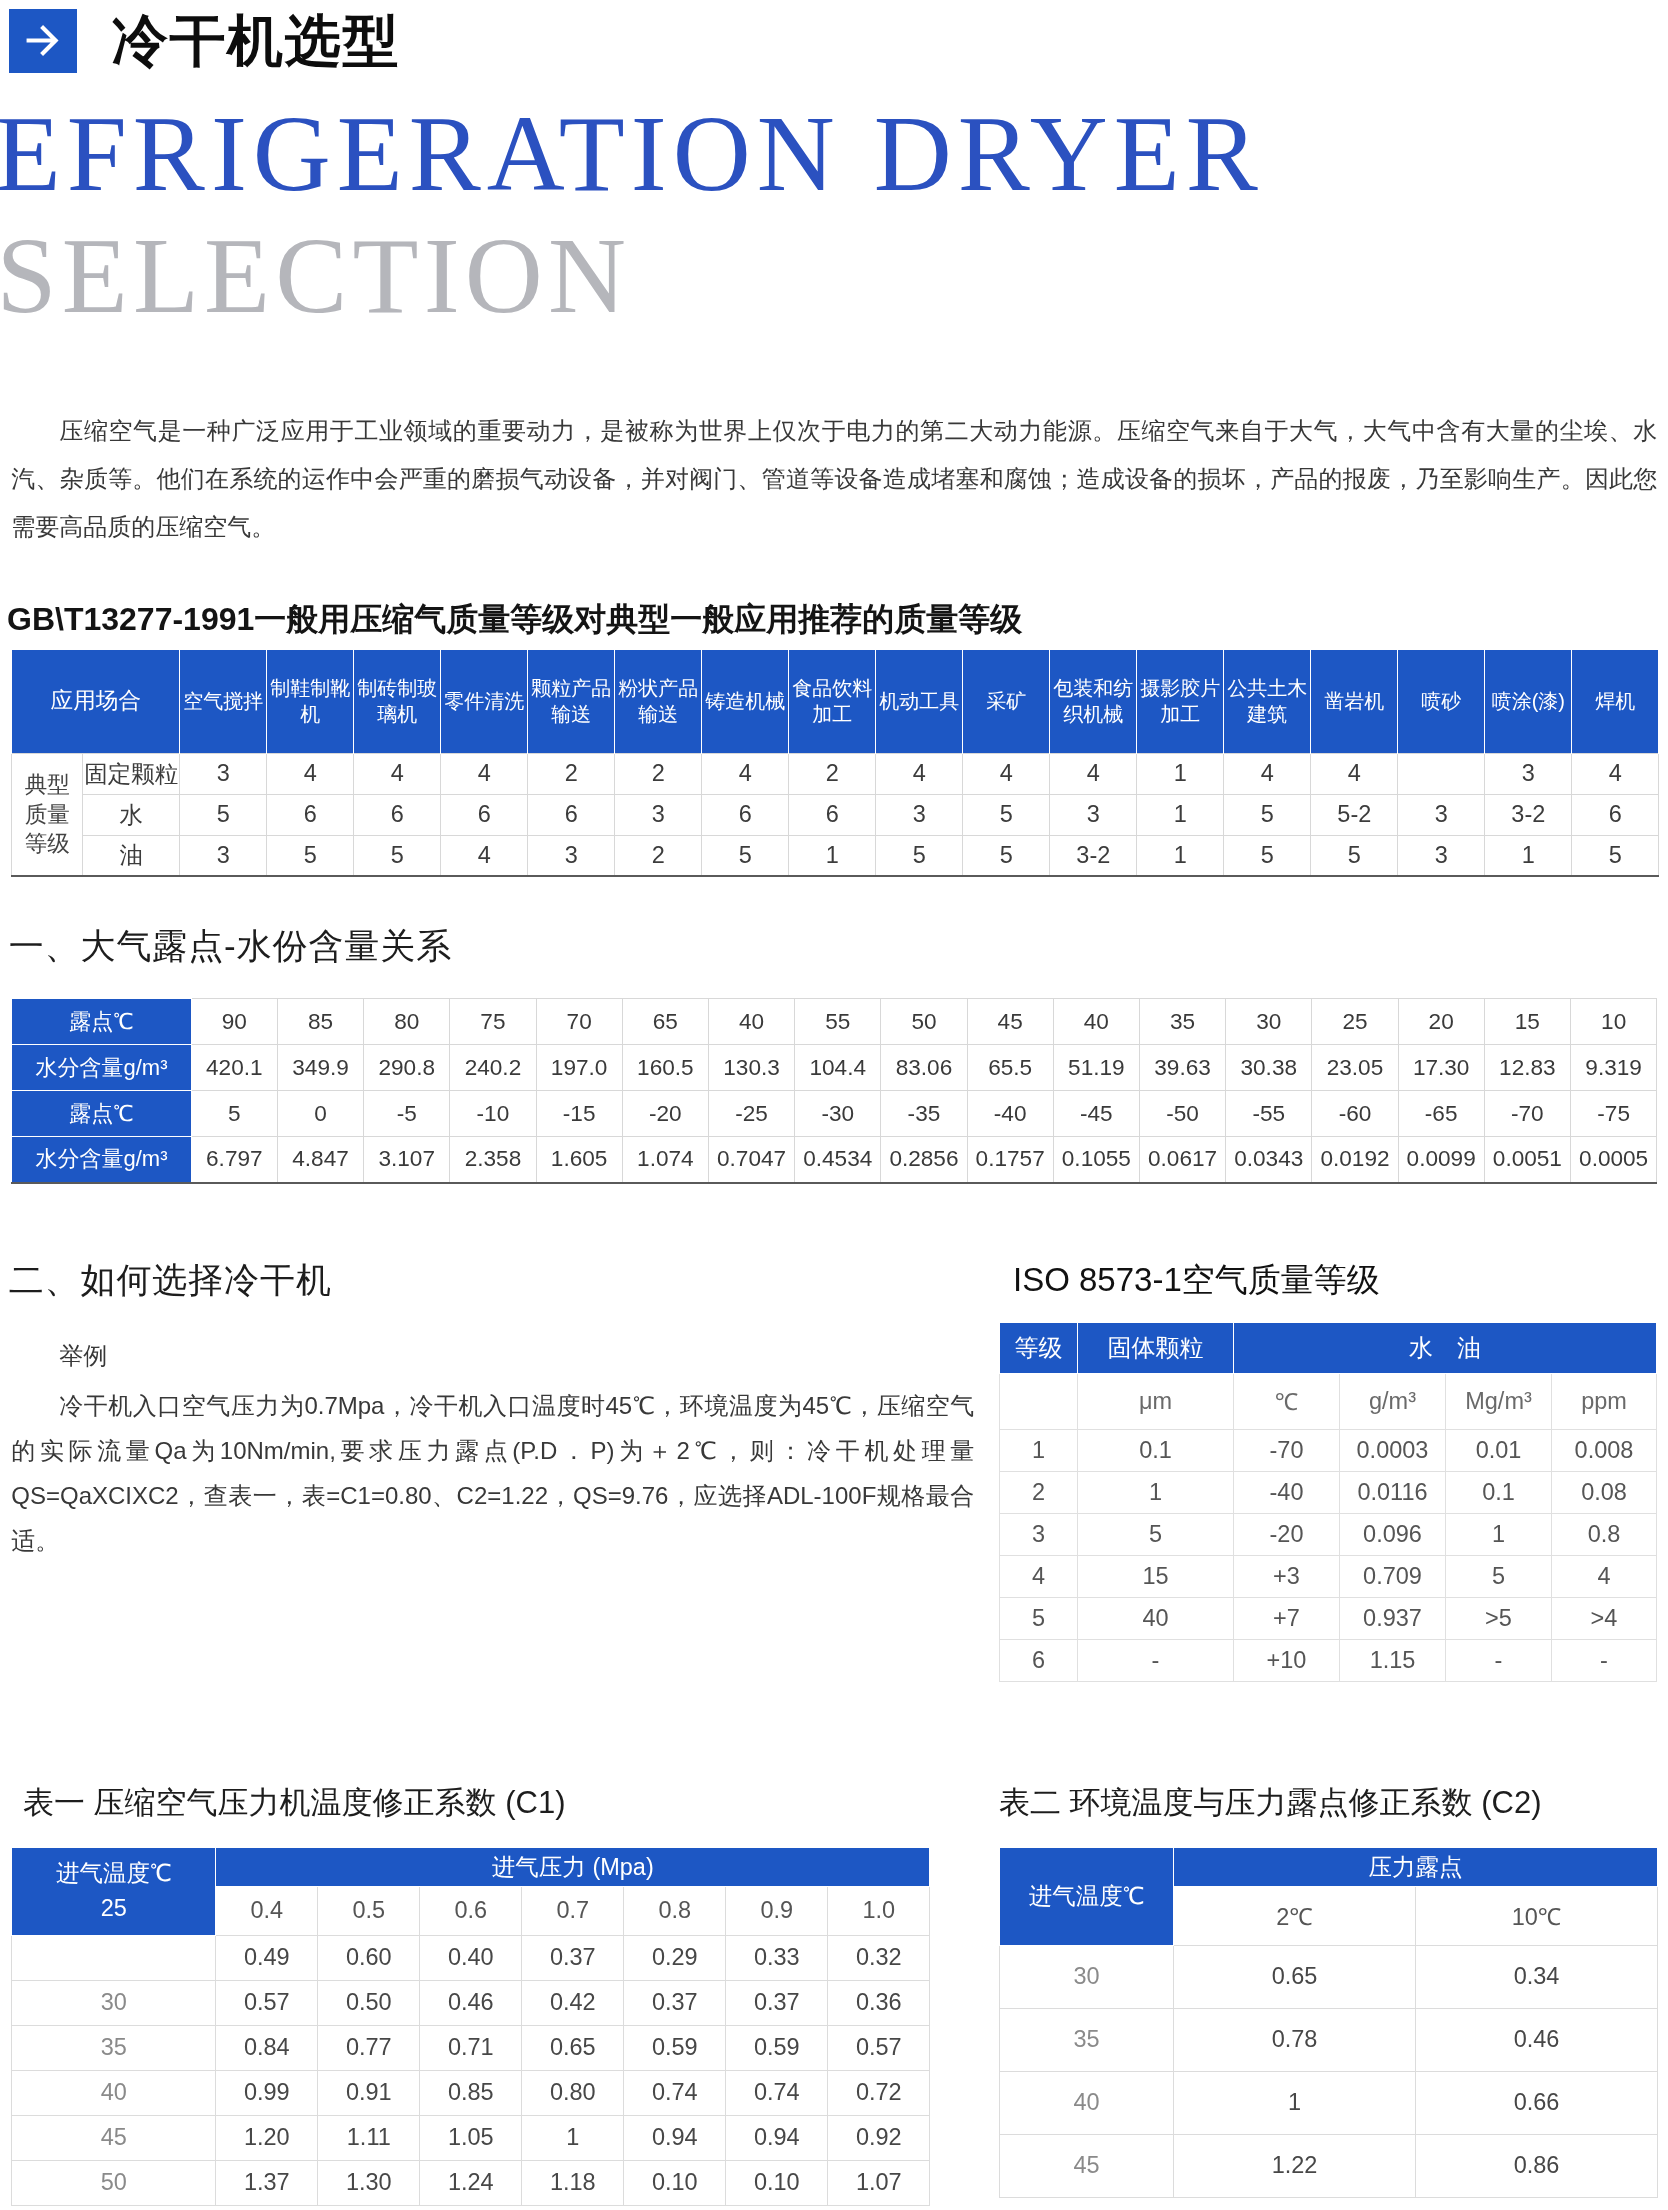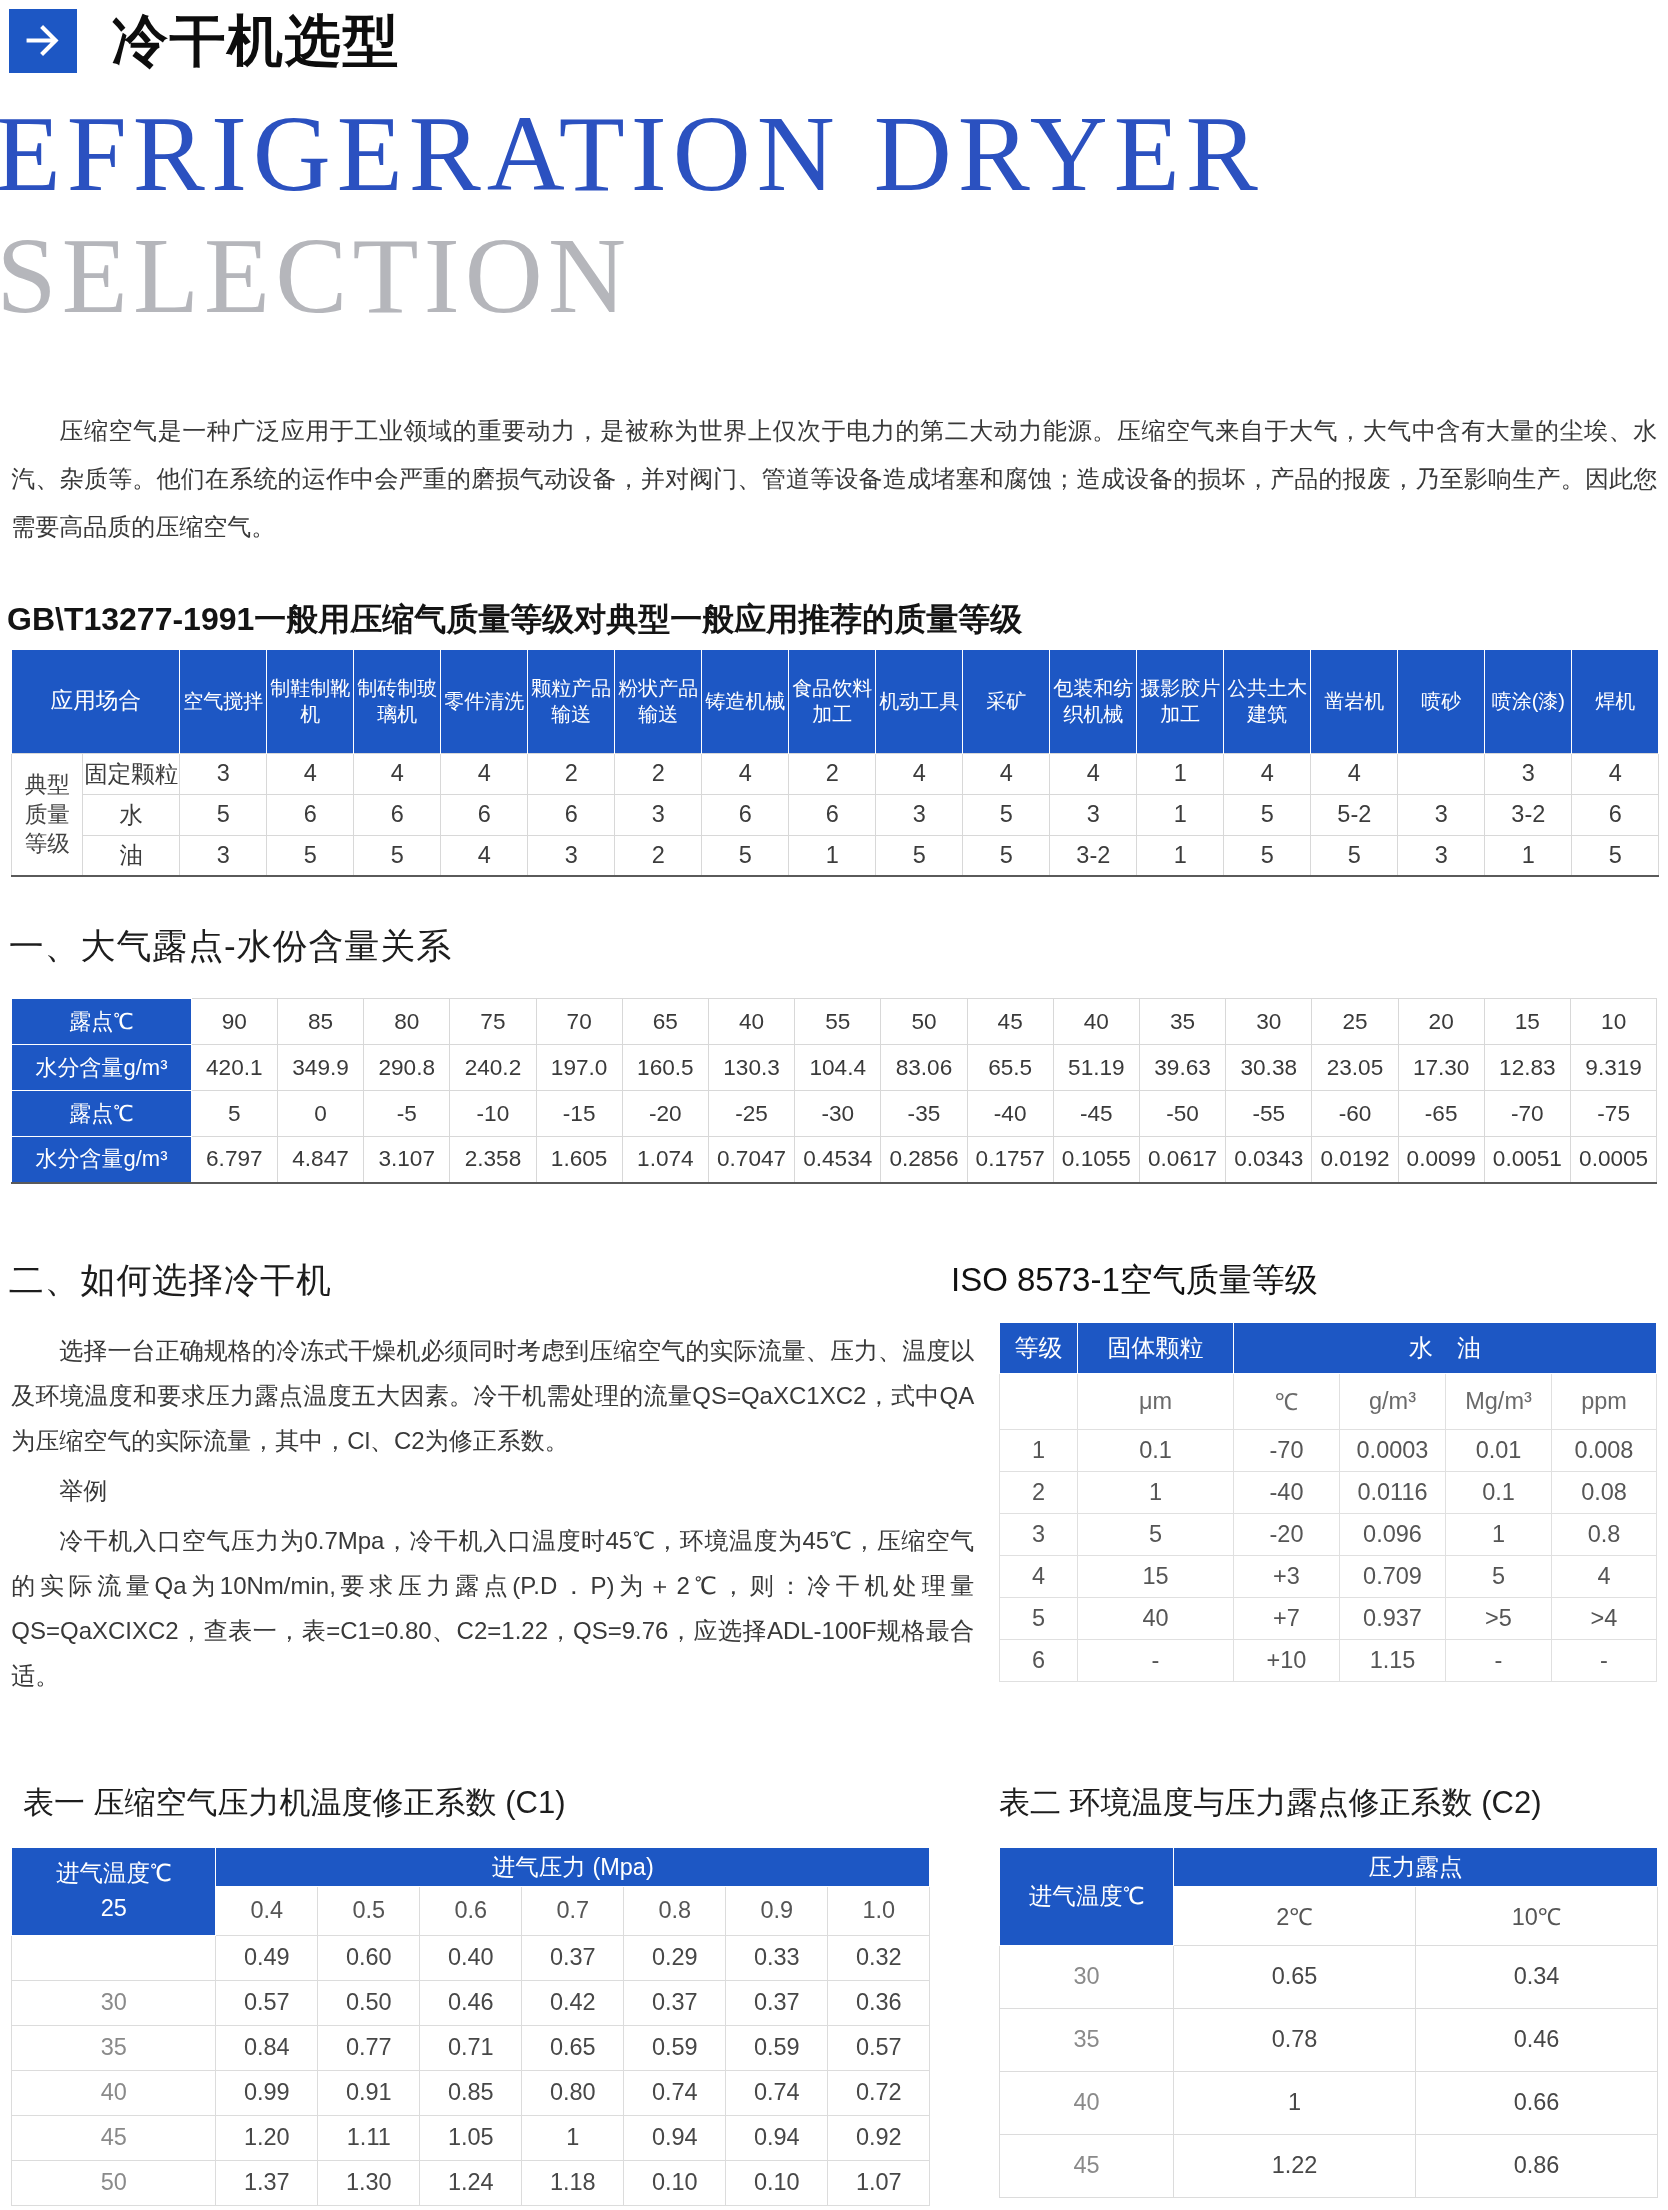--- a/index.html
+++ b/index.html
@@ -21,21 +21,21 @@
 
   
   .intro{top:407px; left:11.3px; width:1646px; font-size:24px; line-height:48px;
          color:#383838; text-indent:2em; text-align:justify;}
 
   
   .gbt{top:598px; left:7px; font-size:32px; font-weight:bold; color:#141414;}
   .sec-h{font-size:35px; color:#1d1d1d; font-weight:500; letter-spacing:0.9px;}
   .s1{top:923px; left:8.7px;}
   .s2{top:1257px; left:8.7px;}
-  .iso-t{top:1258px; left:951px; font-size:33px; color:#111; font-weight:500;}
+  .iso-t{top:1258px; left:1013px; font-size:33px; color:#111; font-weight:500;}
   .c1t{top:1782px; left:7px; font-size:31px; color:#1d1d1d; font-weight:500;margin-left:16px;}
   .c2t{top:1782px; left:999px; font-size:31px; color:#1d1d1d; font-weight:500;}
 
   
   table{border-collapse:collapse; table-layout:fixed;}
   th,td{border:0.9px solid #d8d8d8; text-align:center; vertical-align:middle;
         font-weight:normal; overflow:hidden;}
 
   
   .qt{top:650px; left:11.3px; width:1646px; border-bottom:2.6px solid #5a5a5a;}
@@ -277,21 +277,20 @@
         <td>0.0192</td>
         <td>0.0099</td>
         <td>0.0051</td>
         <td>0.0005</td>
       </tr>
   </tbody>
 </table>
 
 <div class="abs sec-h s2">二、如何选择冷干机</div>
 <div class="abs" style="top:1328px; left:11.3px; width:963px; font-size:24px; line-height:45px; color:#383838; text-align:justify;">
-  <p style="text-indent:2em;">选择一台正确规格的冷冻式干燥机必须同时考虑到压缩空气的实际流量、压力、温度以及环境温度和要求压力露点温度五大因素。冷干机需处理的流量QS=QaXC1XC2，式中QA为压缩空气的实际流量，其中，Cl、C2为修正系数。</p>
   <p style="text-indent:2em; margin-top:5.2px;">举例</p>
   <p style="text-indent:2em; margin-top:5.2px;">冷干机入口空气压力为0.7Mpa，冷干机入口温度时45℃，环境温度为45℃，压缩空气的实际流量Qa为10Nm/min,要求压力露点(P.D．P)为＋2℃，则：冷干机处理量QS=QaXCIXC2，查表一，表=C1=0.80、C2=1.22，QS=9.76，应选择ADL-100F规格最合适。</p>
 </div>
 
 <div class="abs iso-t">ISO 8573-1空气质量等级</div>
 <table class="abs iso">
   <colgroup>
     <col style="width:78px">
       <col style="width:156px">
       <col style="width:106px">

